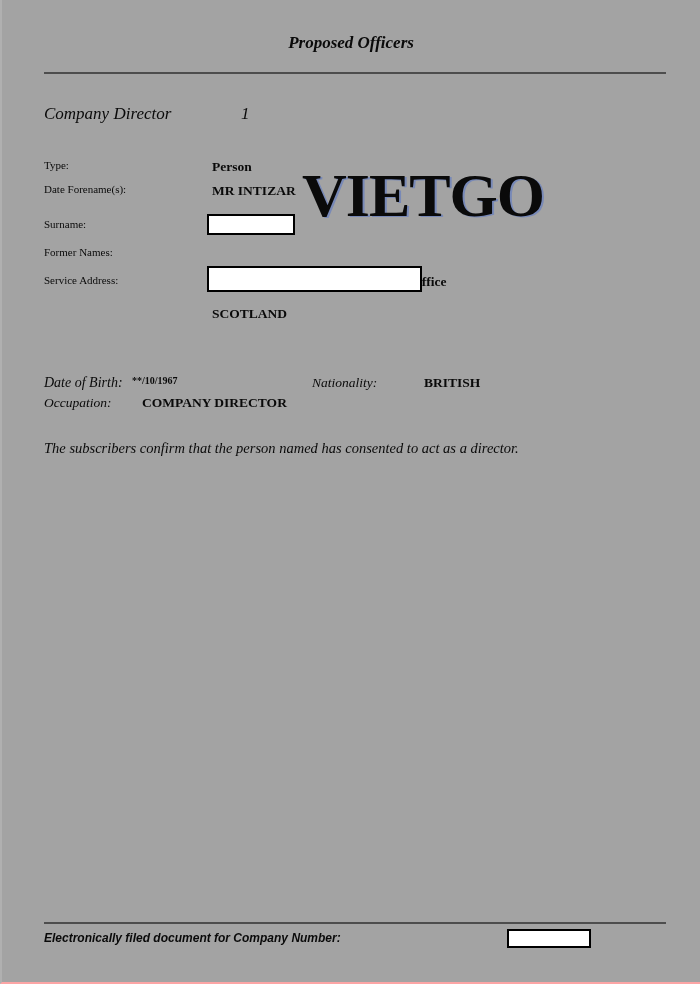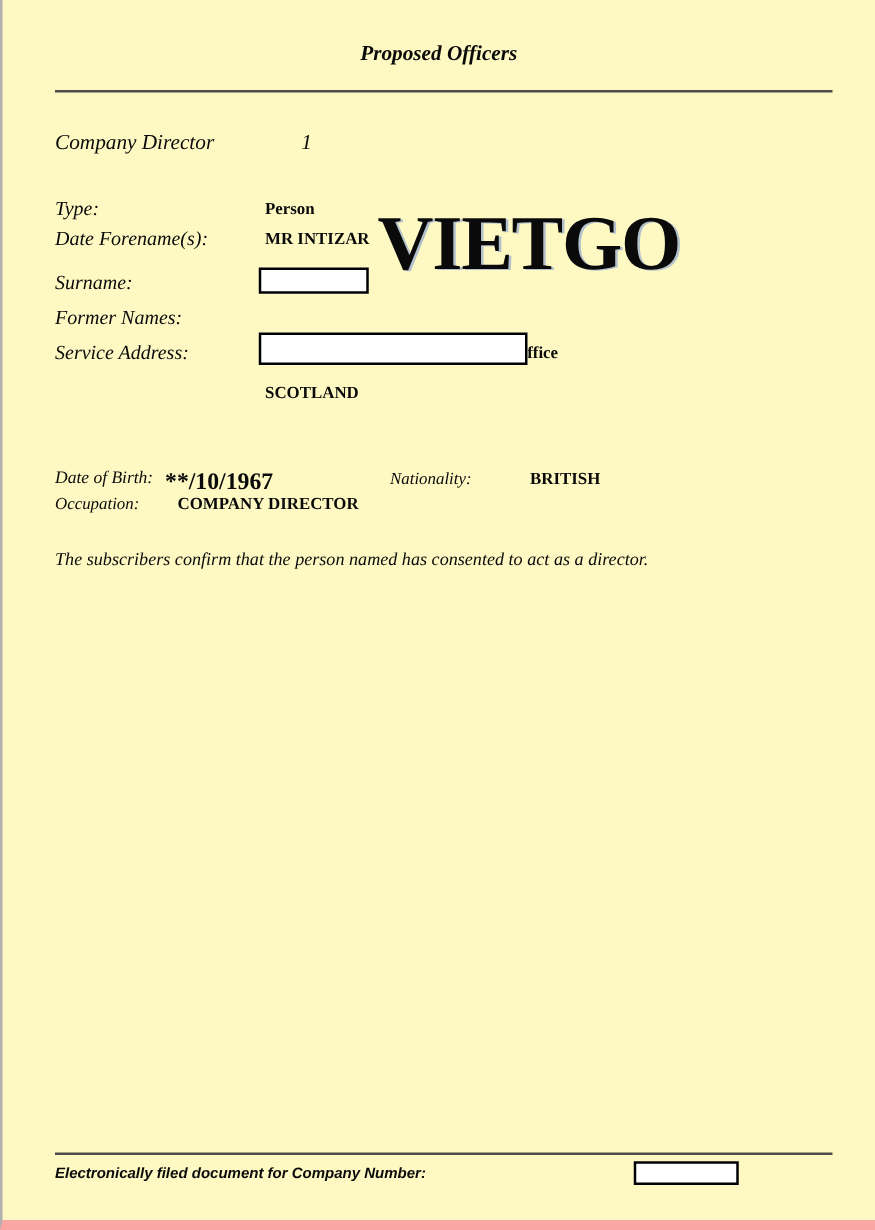--- a/index.html
+++ b/index.html
@@ -4,23 +4,23 @@
 <style>
   html, body {
     margin: 0;
     padding: 0;
     background: #ffffff;
   }
   .page {
     position: relative;
     width: 700px;
     height: 984px;
-    background: #fef9c3;
+    background: #a3a3a3;
     border-left: 2px solid #b0b0b0;
-    border-bottom: 8px solid #fca5a5;
+    border-bottom: 2px solid #fca5a5;
     box-sizing: border-box;
     overflow: hidden;
     font-family: "Liberation Serif", serif;
     color: #0a0a0a;
   }
   .abs { position: absolute; line-height: 1.15; }
 
   .doc-title {
     left: 0; right: 0; top: 33px;
     text-align: center;
@@ -43,22 +43,21 @@
     font-style: italic;
   }
   .section-number {
     position: absolute;
     left: 197px; top: 0;
     font-style: italic;
   }
 
   .lbl {
     left: 42px;
-    font-size: 16px;
-    font-style: italic;
+    font-size: 11px;
   }
   .val {
     left: 210px;
     font-size: 13.5px;
     font-weight: bold;
   }
 
   .row-type-lbl      { top: 159px; }
   .row-type-val      { top: 159px; }
   .row-forename-lbl  { top: 183px; }
@@ -92,21 +91,21 @@
     font-weight: bold;
     letter-spacing: -1px;
     line-height: 1;
     color: #0a0a0a;
     text-shadow: 2px 1px 0 rgba(40, 90, 220, 0.35);
     z-index: 5;
     white-space: nowrap;
   }
 
   .dob-lbl         { top: 375px; left: 42px;  font-size: 14px; font-style: italic; }
-  .dob-val         { top: 375px; left: 130px; font-size: 19px; font-weight: bold; }
+  .dob-val         { top: 375px; left: 130px; font-size: 10px; font-weight: bold; }
   .nationality-lbl { top: 375px; left: 310px; font-size: 13.5px; font-style: italic; }
   .nationality-val { top: 375px; left: 422px; font-size: 13.5px; font-weight: bold; }
   .occupation-lbl  { top: 395px; left: 42px;  font-size: 13.5px; font-style: italic; }
   .occupation-val  { top: 395px; left: 140px; font-size: 13.5px; font-weight: bold; }
 
   .confirmation {
     left: 42px; top: 440px;
     font-size: 14.5px;
     font-style: italic;
     width: 600px;

